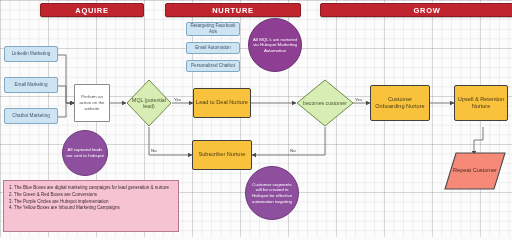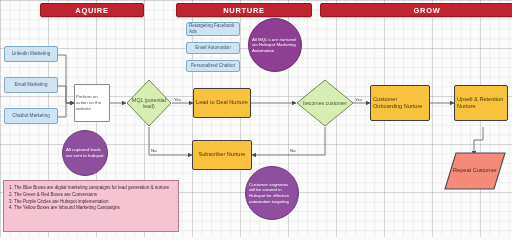--- a/index.html
+++ b/index.html
@@ -13,21 +13,21 @@
     background-color:#fcfcfc;
     background-image:
       linear-gradient(to right, rgba(0,0,0,0.055) 1px, transparent 1px),
       linear-gradient(to bottom, rgba(0,0,0,0.055) 1px, transparent 1px),
       linear-gradient(to right, rgba(0,0,0,0.11) 1px, transparent 1px),
       linear-gradient(to bottom, rgba(0,0,0,0.11) 1px, transparent 1px);
     background-size:9.6px 9.6px, 9.6px 9.6px, 48px 48px, 48px 48px;
   }
   #edges{position:absolute;left:0;top:0;width:512px;height:237px;}
   .node{position:absolute;box-sizing:border-box;display:flex;align-items:center;
-        justify-content:center;}
+        justify-content:center;text-align:center;}
 
   .banner{
     background:#c0252f;color:#ffffff;border:1px solid #8c1b22;
     border-radius:2px;font-weight:bold;font-size:7.5px;letter-spacing:.7px;
     box-shadow:0 1px 1px rgba(0,0,0,.25);
   }
   .bluebox{
     background:#cfe4f2;border:1px solid #7fa9c4;border-radius:2px;
     color:#3e5a6e;font-size:4.6px;line-height:1.25;padding:1px 2px;
   }
@@ -95,21 +95,21 @@
 
       <path d="M325,127 L325,155 L252,155"></path>
 
       <path d="M430,103 L454,103"></path>
 
       <path d="M483,127 L483,140 L474,140 L474,155"></path>
     </g>
   </svg>
 
   <div class="node banner" style="left:40px;top:3px;width:104px;height:14px;">AQUIRE</div>
-  <div class="node banner" style="left:165px;top:3px;width:136px;height:14px;margin-left:11px;">NURTURE</div>
+  <div class="node banner" style="left:165px;top:3px;width:136px;height:14px;">NURTURE</div>
   <div class="node banner" style="left:320px;top:3px;width:214px;height:14px;">GROW</div>
 
   <div class="node bluebox" style="left:4px;top:46px;width:54px;height:16px;">Linkedin Marketing</div>
   <div class="node bluebox" style="left:4px;top:77px;width:54px;height:16px;">Email Marketing</div>
   <div class="node bluebox" style="left:4px;top:108px;width:54px;height:16px;">Chatbot Marketing</div>
 
   <div class="node plainbox" style="left:74px;top:84px;width:36px;height:38px;">Perform an action on the website</div>
 
   <div class="diamond-wrap" style="left:126px;top:79px;width:46px;height:48px;">
     <svg width="46" height="48" viewBox="0 0 46 48">

